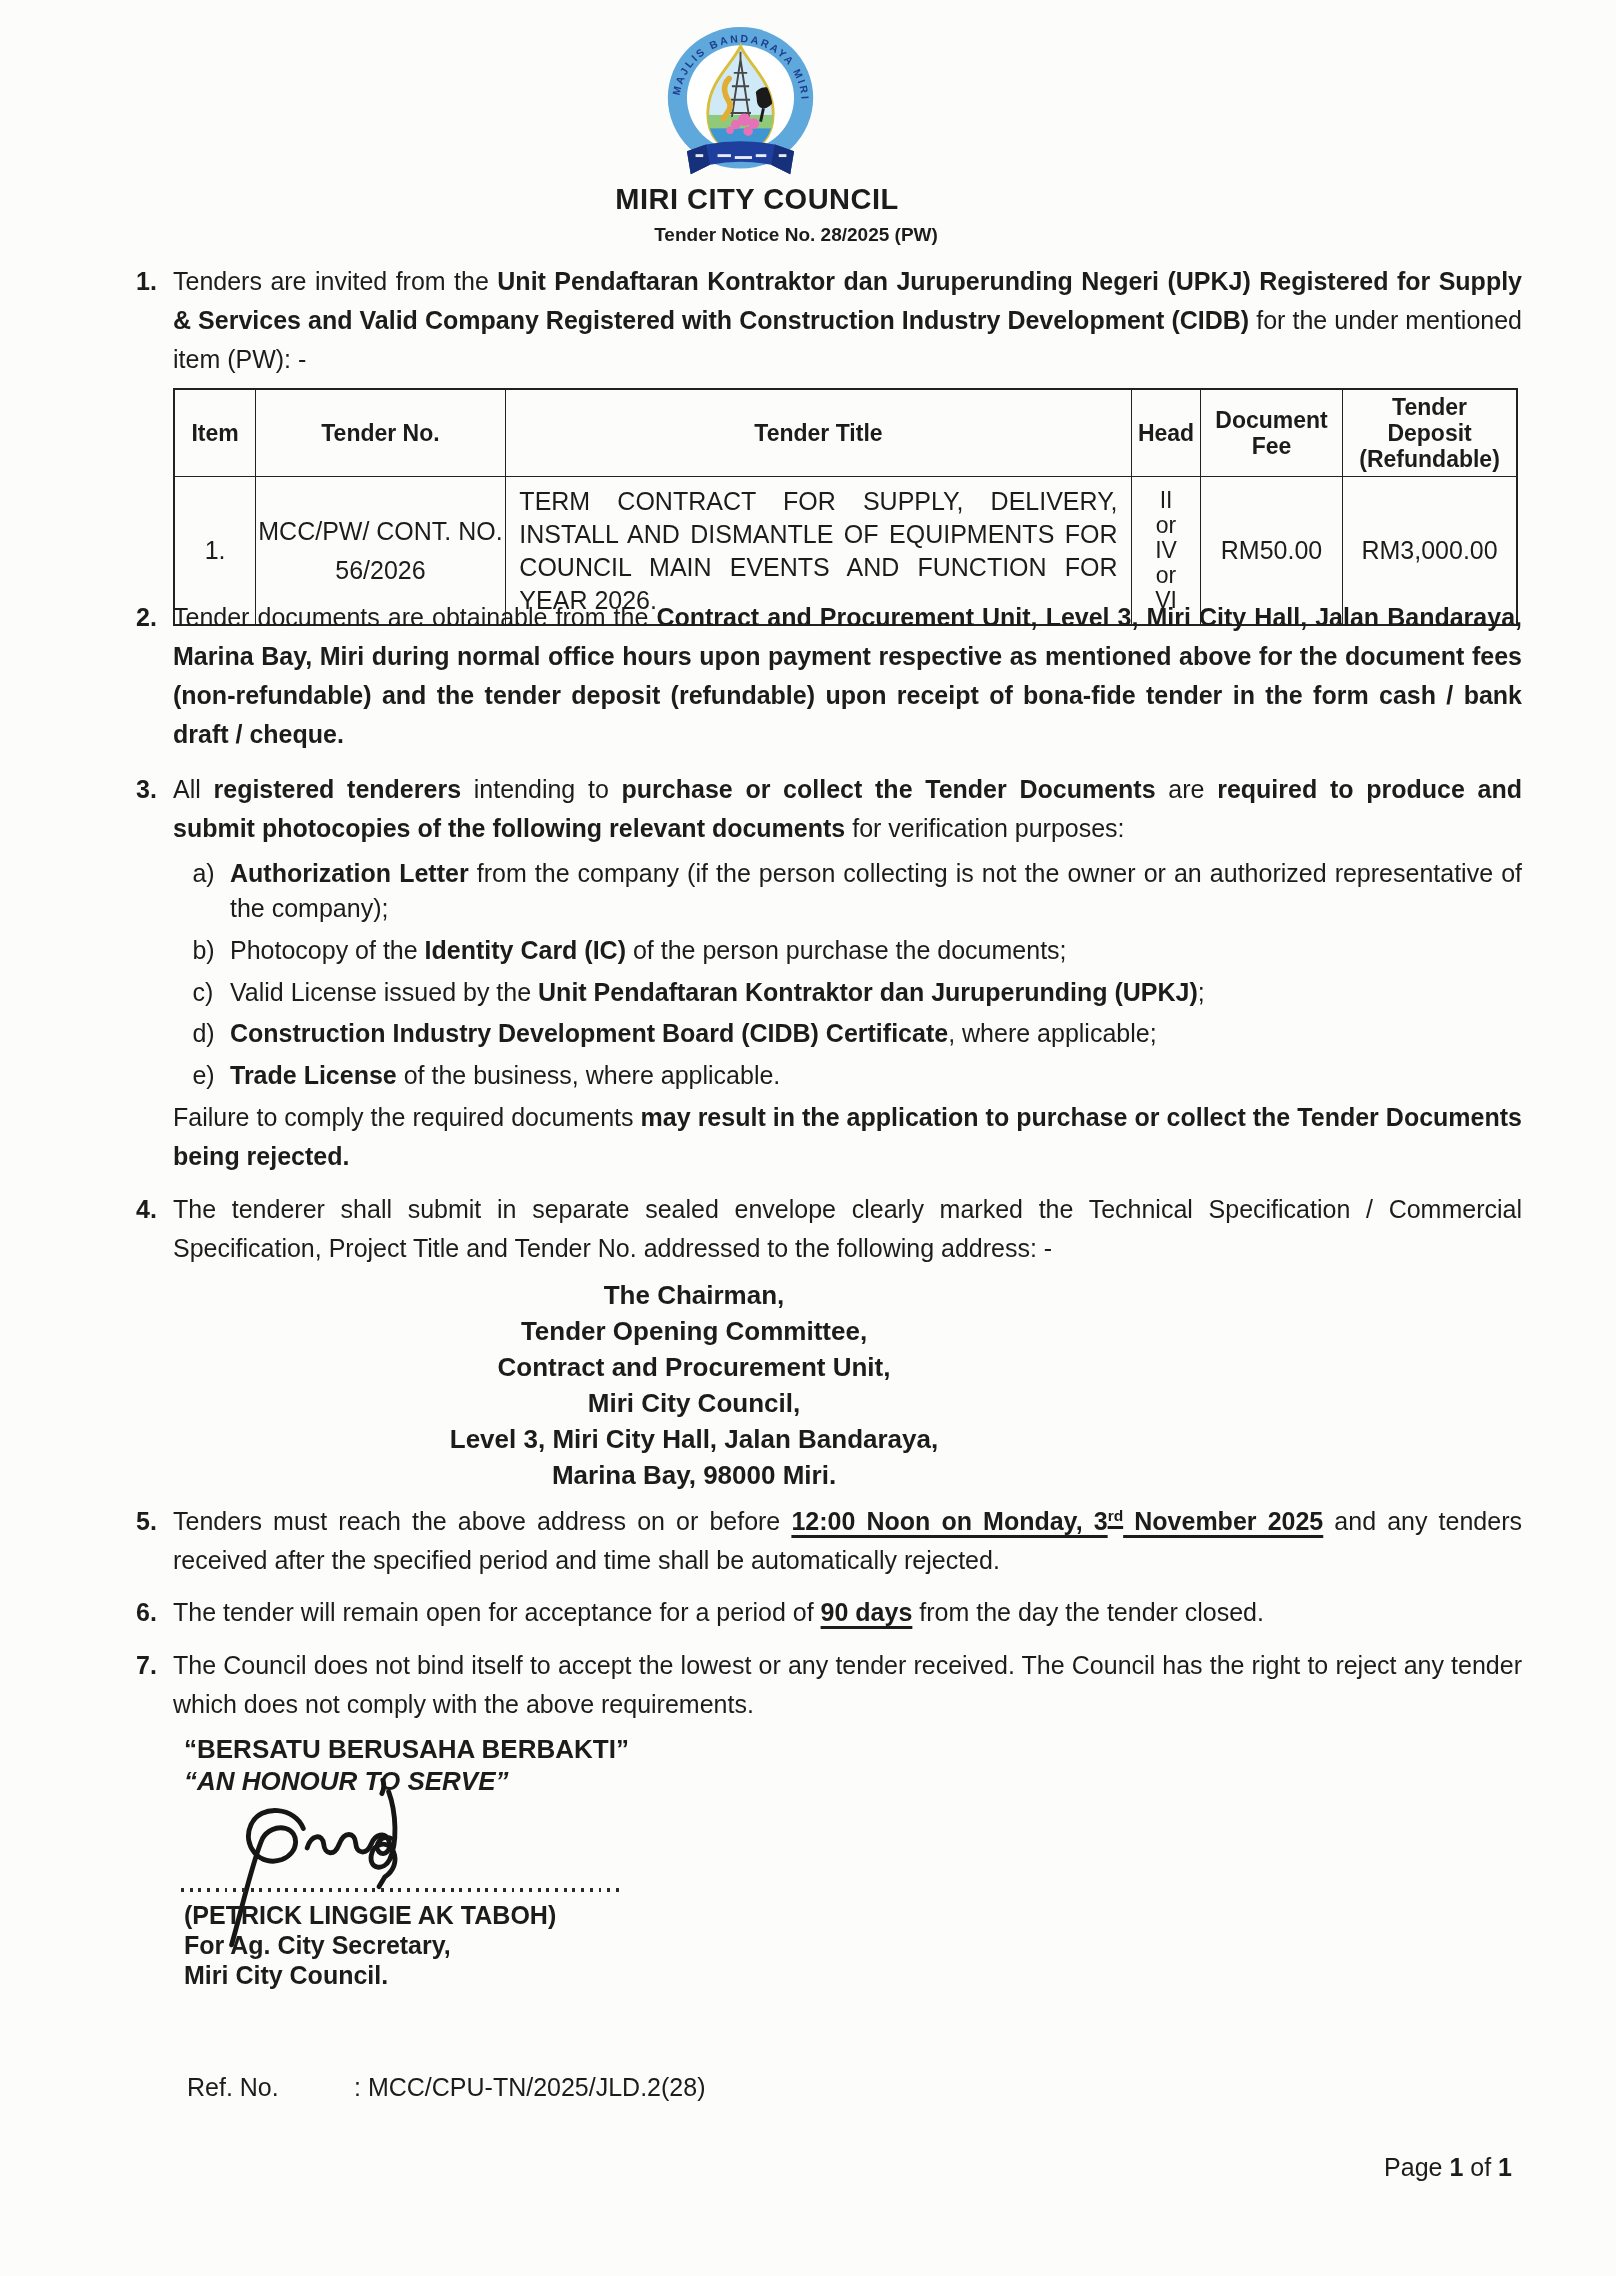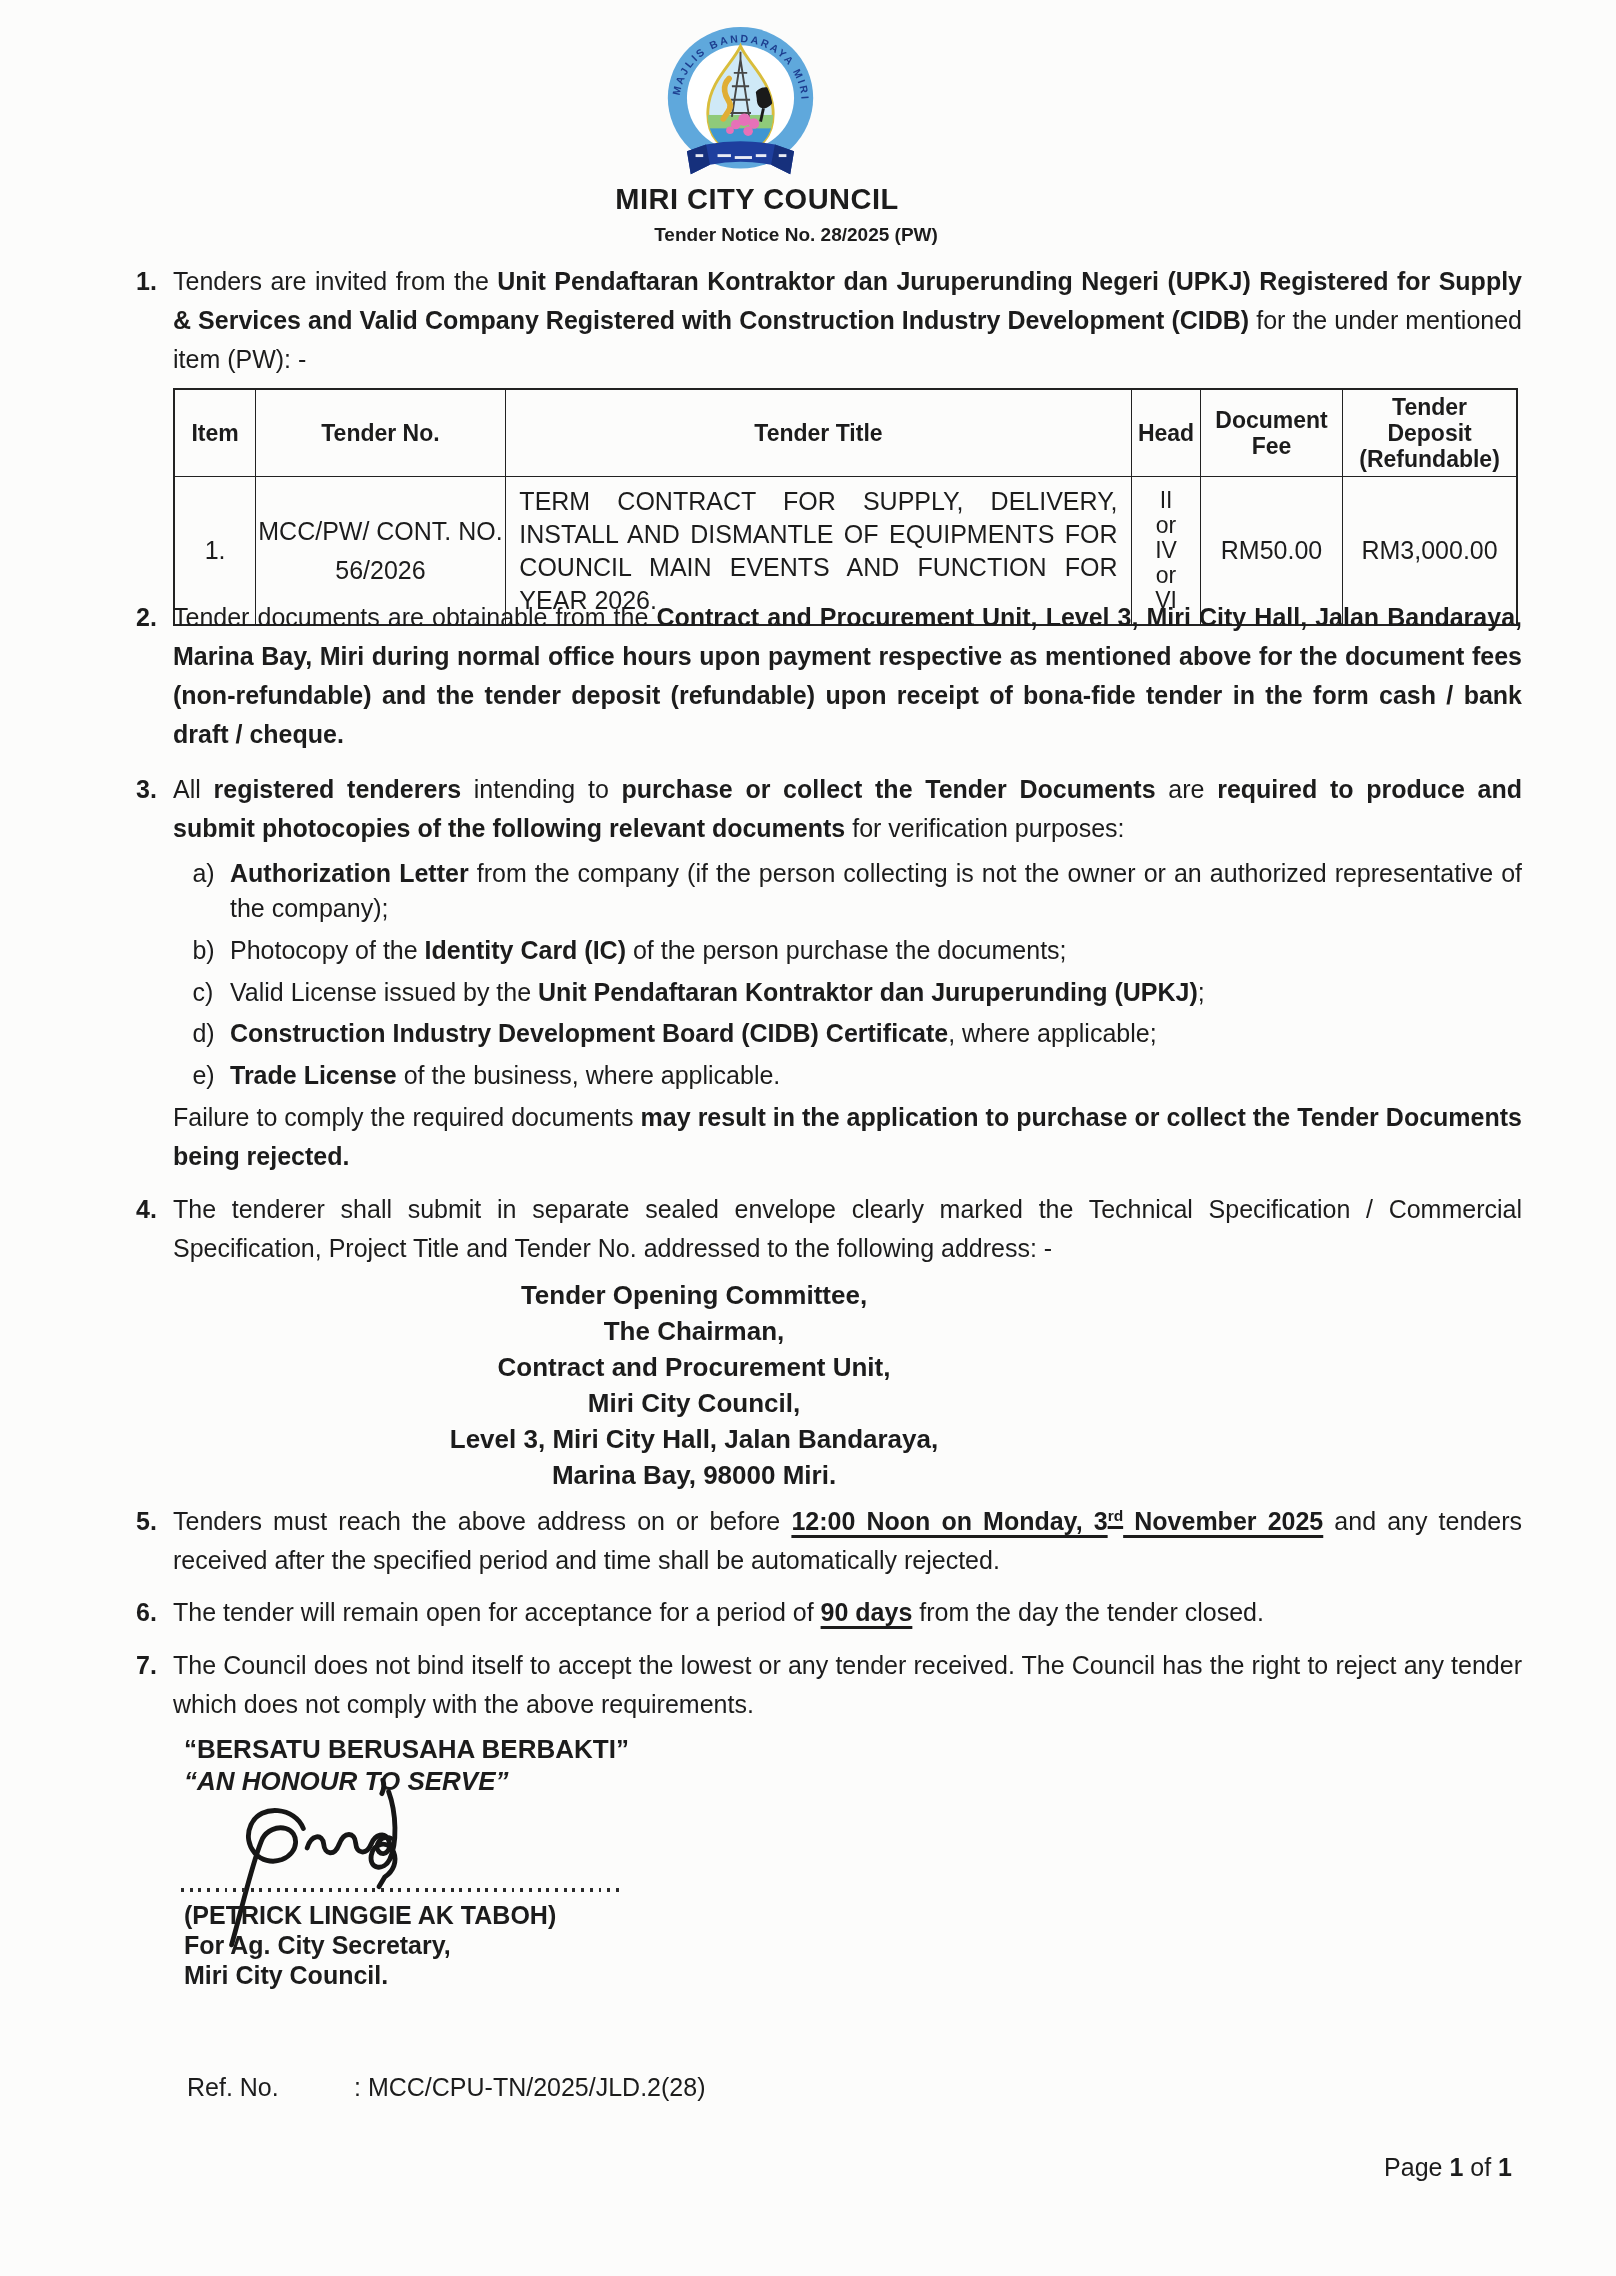--- a/index.html
+++ b/index.html
@@ -194,22 +194,22 @@
   </div>
 
   <div class="failure" style="top:1098px"><span>Failure to comply the required documents </span><span class="b">may result in the application to purchase or collect the Tender Documents being rejected.</span></div>
 
   <div class="para" style="top:1190px">
     <span class="num">4.</span>
     <div class="body"><span>The tenderer shall submit in separate sealed envelope clearly marked the Technical Specification / Commercial Specification, Project Title and Tender No. addressed to the following address: -</span></div>
   </div>
 
   <div class="address" style="top:1277px">
+    <div>The Chairman,</div>
     <div>Tender Opening Committee,</div>
-    <div>The Chairman,</div>
     <div>Contract and Procurement Unit,</div>
     <div>Miri City Council,</div>
     <div>Level 3, Miri City Hall, Jalan Bandaraya,</div>
     <div>Marina Bay, 98000 Miri.</div>
   </div>
 
   <div class="para" style="top:1502px">
     <span class="num">5.</span>
     <div class="body"><span>Tenders must reach the above address on or before </span><span class="b u">12:00 Noon on Monday, 3</span><sup class="b u">rd</sup><span class="b u"> November 2025</span><span> and any tenders received after the specified period and time shall be automatically rejected.</span></div>
   </div>

